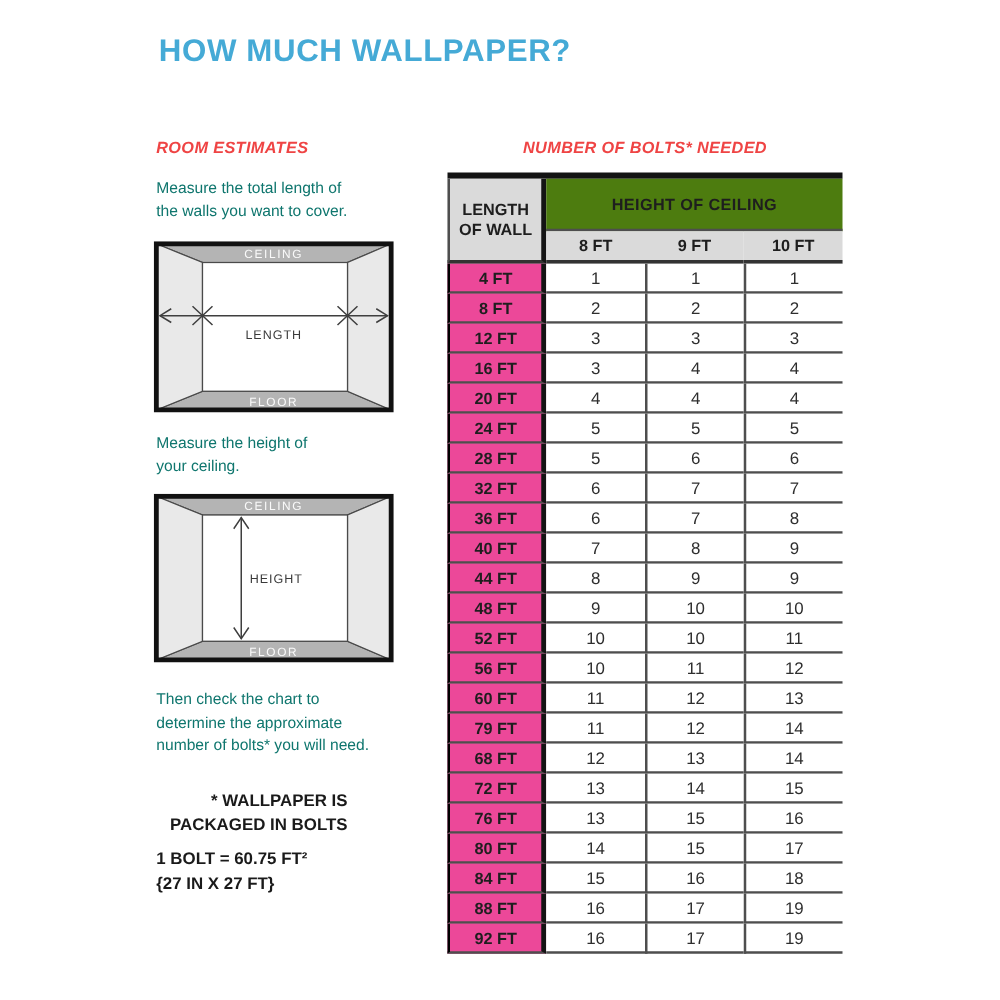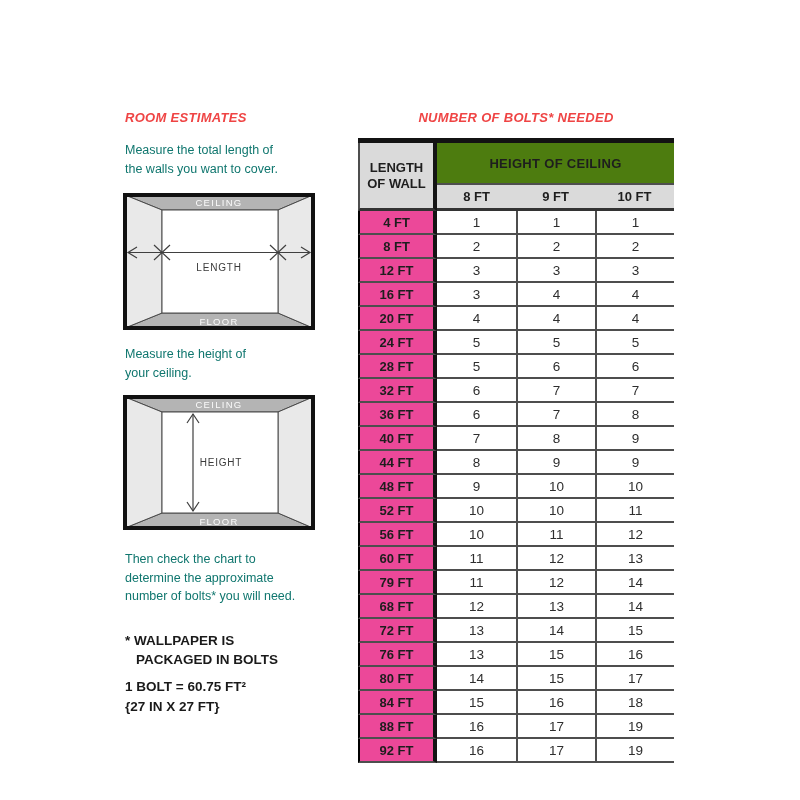--- a/index.html
+++ b/index.html
@@ -14,21 +14,21 @@
   .table-heading{left:358px;top:110px;width:316px;text-align:center;}
 
   .body-text{position:absolute;left:125px;font-size:12.5px;line-height:18.5px;color:#0f766e;
              white-space:pre-line;}
   .step1{top:141px;}
   .step2{top:345px;}
   .step3{top:550px;}
 
   .bold-note{position:absolute;left:125px;font-size:13.5px;font-weight:bold;color:#1a1a1a;
              line-height:18.5px;}
-  .footnote{top:632px;}
+  .footnote{top:632px;text-align:right;}
   .footnote .indent{padding-left:11px;}
   .boltinfo{top:677px;line-height:20px;}
 
   .diagram{position:absolute;left:123px;}
   .diagram.d1{top:193px;}
   .diagram.d2{top:395px;}
   svg text{font-family:"Liberation Sans", sans-serif;}
   .room-label{font-size:9.5px;letter-spacing:1.3px;fill:#fafafa;}
   .measure-label{font-size:10px;letter-spacing:.8px;fill:#3a3a3a;}
 
@@ -47,20 +47,21 @@
   .rowhead{background:#ec4899;font-weight:bold;
            border-left:2px solid #000000;border-right:4px solid #141414;}
   .val{background:#ffffff;font-weight:normal;font-size:13.5px;color:#2e2e2e;}
   .val.sep{border-left:2px solid #4e4e4e;}
 </style>
 </head>
 <body>
 
 <div class="canvas">
 
+  <div class="page-title">HOW MUCH WALLPAPER?</div>
 
   <div class="sec-heading room-heading">ROOM ESTIMATES</div>
 
   <div class="body-text step1">Measure the total length of
 the walls you want to cover.</div>
 
   <svg class="diagram d1" width="192" height="137" viewBox="0 0 192 137">
     <polygon points="2,2 190,2 155,17 39,17" fill="#B4B4B4" stroke="#4a4a4a" stroke-width="1"></polygon>
     <polygon points="2,135 39,120 155,120 190,135" fill="#B4B4B4" stroke="#4a4a4a" stroke-width="1"></polygon>
     <polygon points="2,2 39,17 39,120 2,135" fill="#E9E9E9" stroke="#4a4a4a" stroke-width="1"></polygon>

